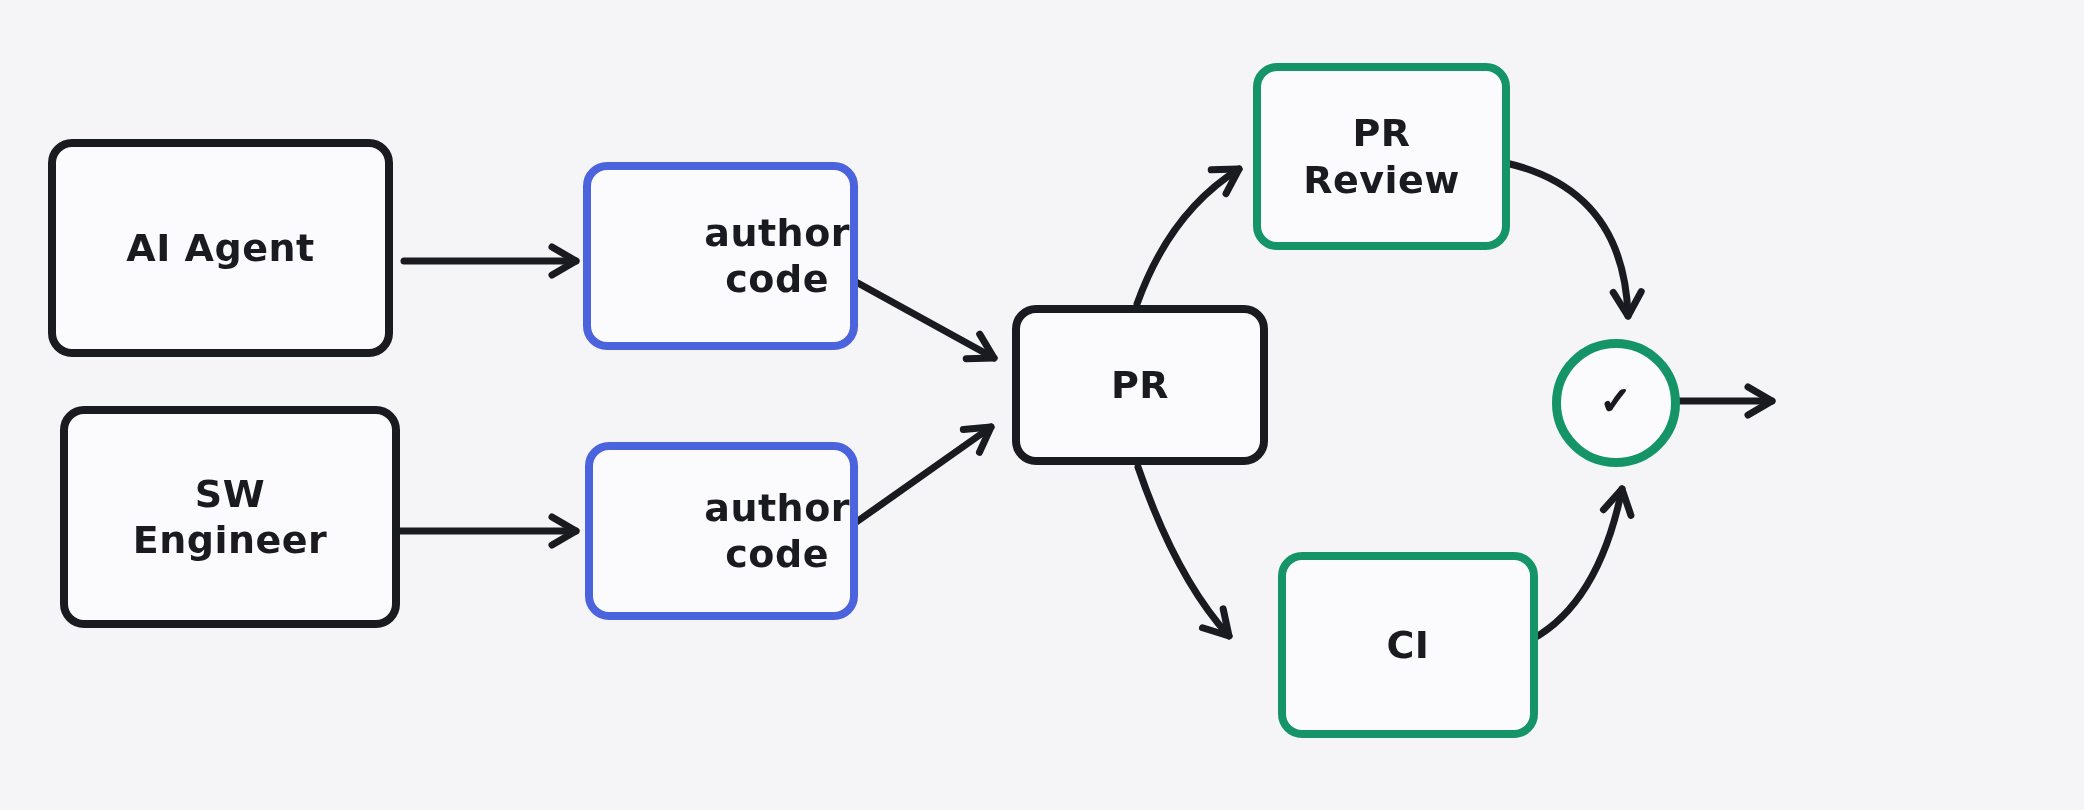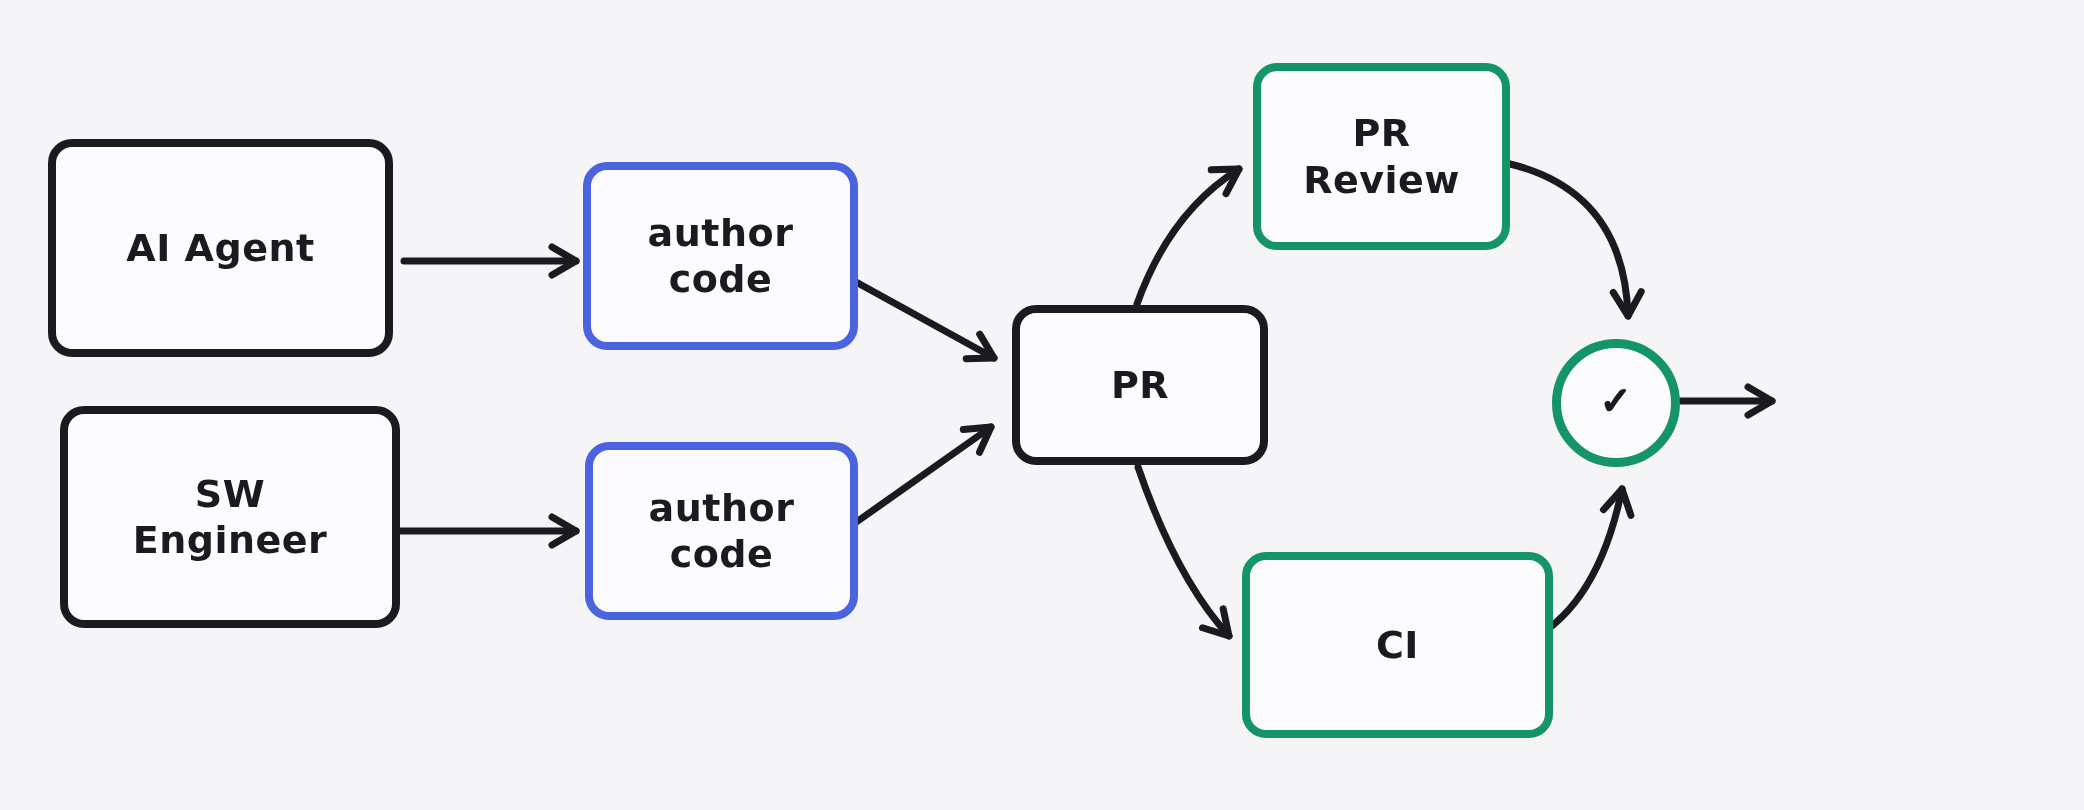--- a/index.html
+++ b/index.html
@@ -34,30 +34,30 @@
     text-align: center;
   }
   .node .label {
     white-space: pre-line;
     font-size: 38px;
     line-height: 1.22;
     font-weight: 600;
     letter-spacing: 0.5px;
     color: #1a1a21;
   }
-  .node.blue  { border-color: #4b63dc; }
+  .node.blue  { border-color: #4b63dc; justify-content: flex-end; }
   .node.green { border-color: #149467; }
 
   .ai-agent      { left: 48px;   top: 139px; width: 345px; height: 218px; }
   .sw-engineer   { left: 60px;   top: 406px; width: 340px; height: 222px; }
   .author-top    { left: 583px;  top: 162px; width: 275px; height: 188px; }
   .author-bottom { left: 585px;  top: 442px; width: 273px; height: 178px; }
   .pr            { left: 1012px; top: 305px; width: 256px; height: 160px; }
   .pr-review     { left: 1253px; top: 63px;  width: 257px; height: 187px; }
-  .ci            { left: 1242px; top: 552px; width: 311px; height: 186px; }
+  .ci            { left: 1278px; top: 552px; width: 260px; height: 186px; }
   .main-branch   { left: 1790px; top: 312px; width: 262px; height: 188px; }
 
   .check-circle {
     left: 1552px; top: 339px;
     width: 128px; height: 128px;
     border-radius: 50%;
     border-color: #149467;
     border-width: 9px;
   }
   .check-glyph {

